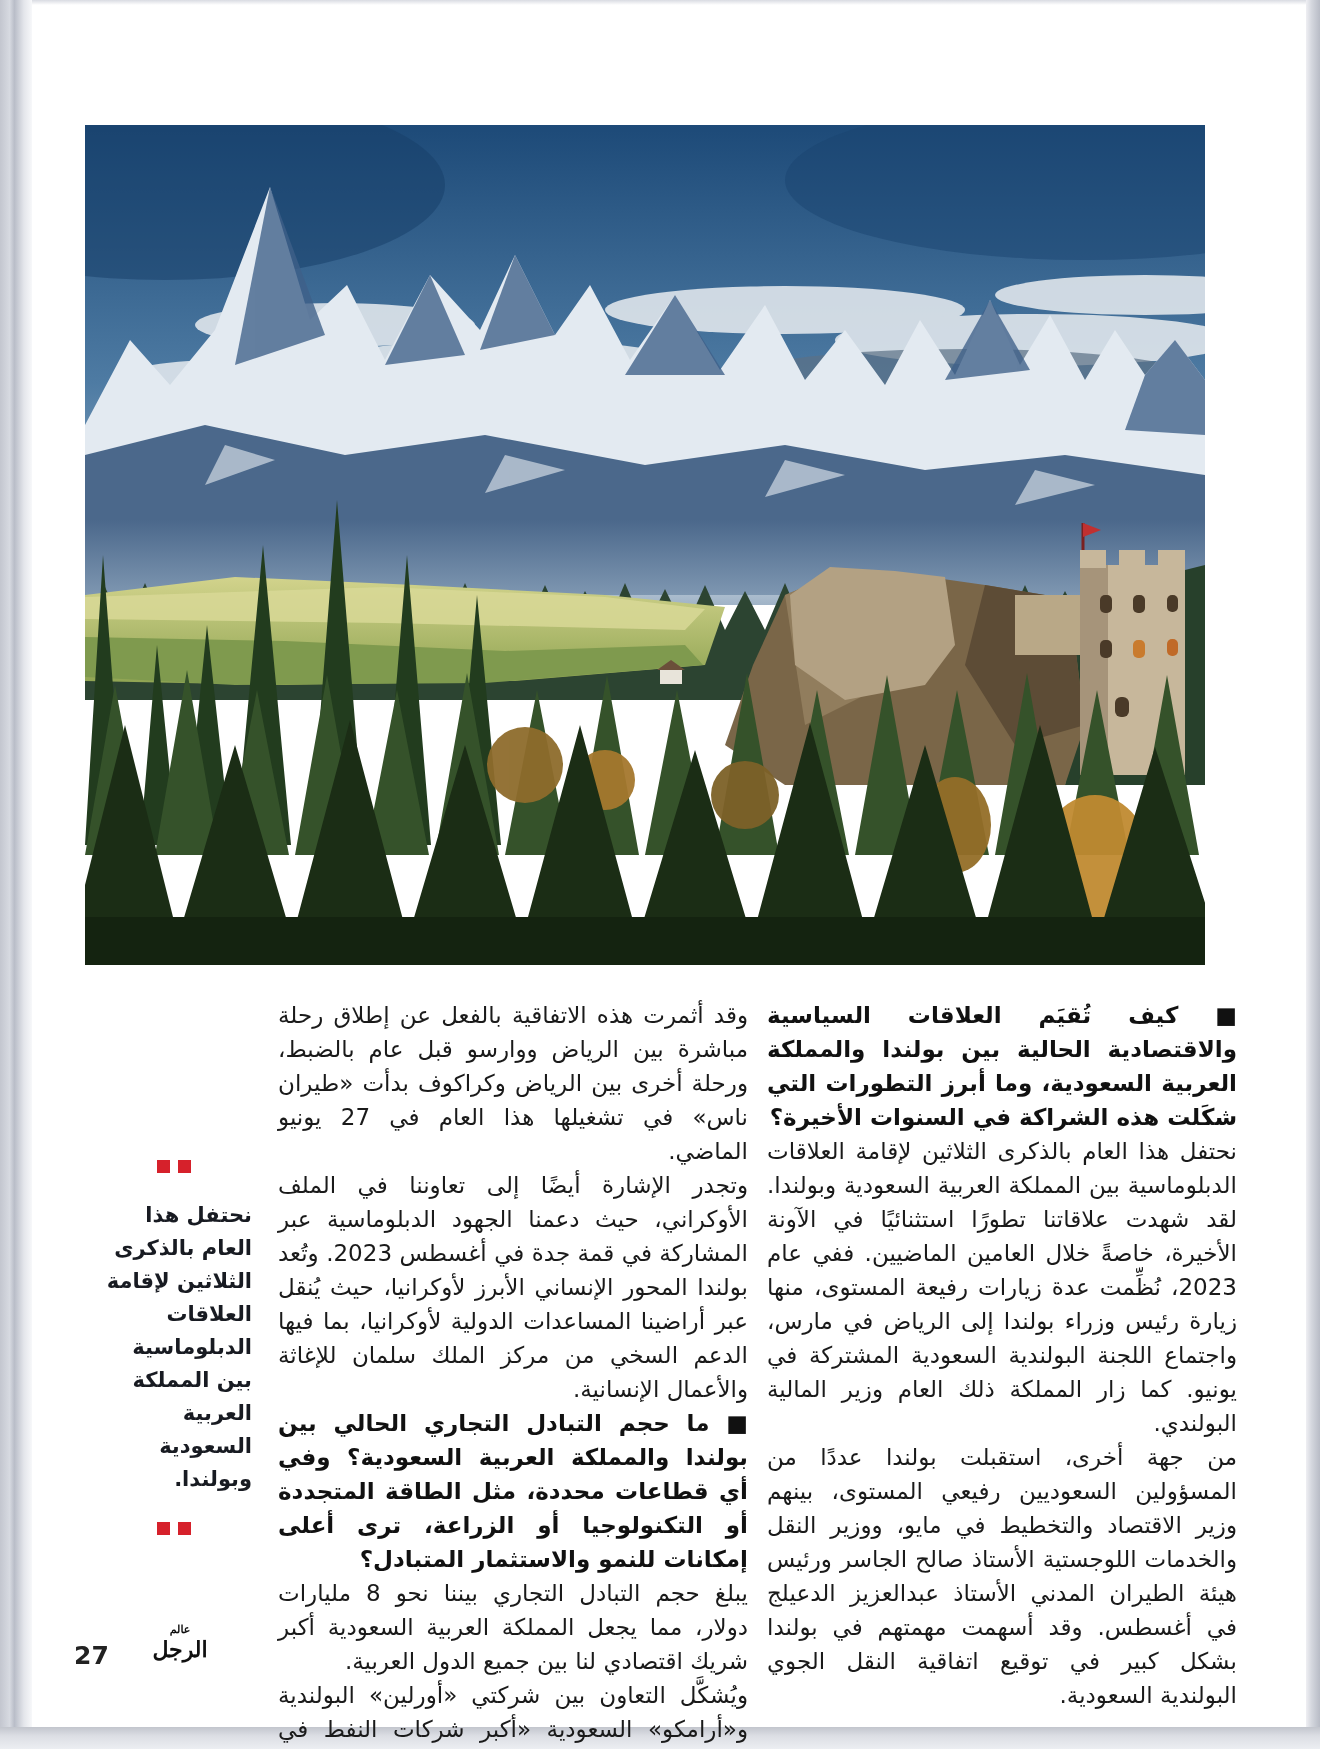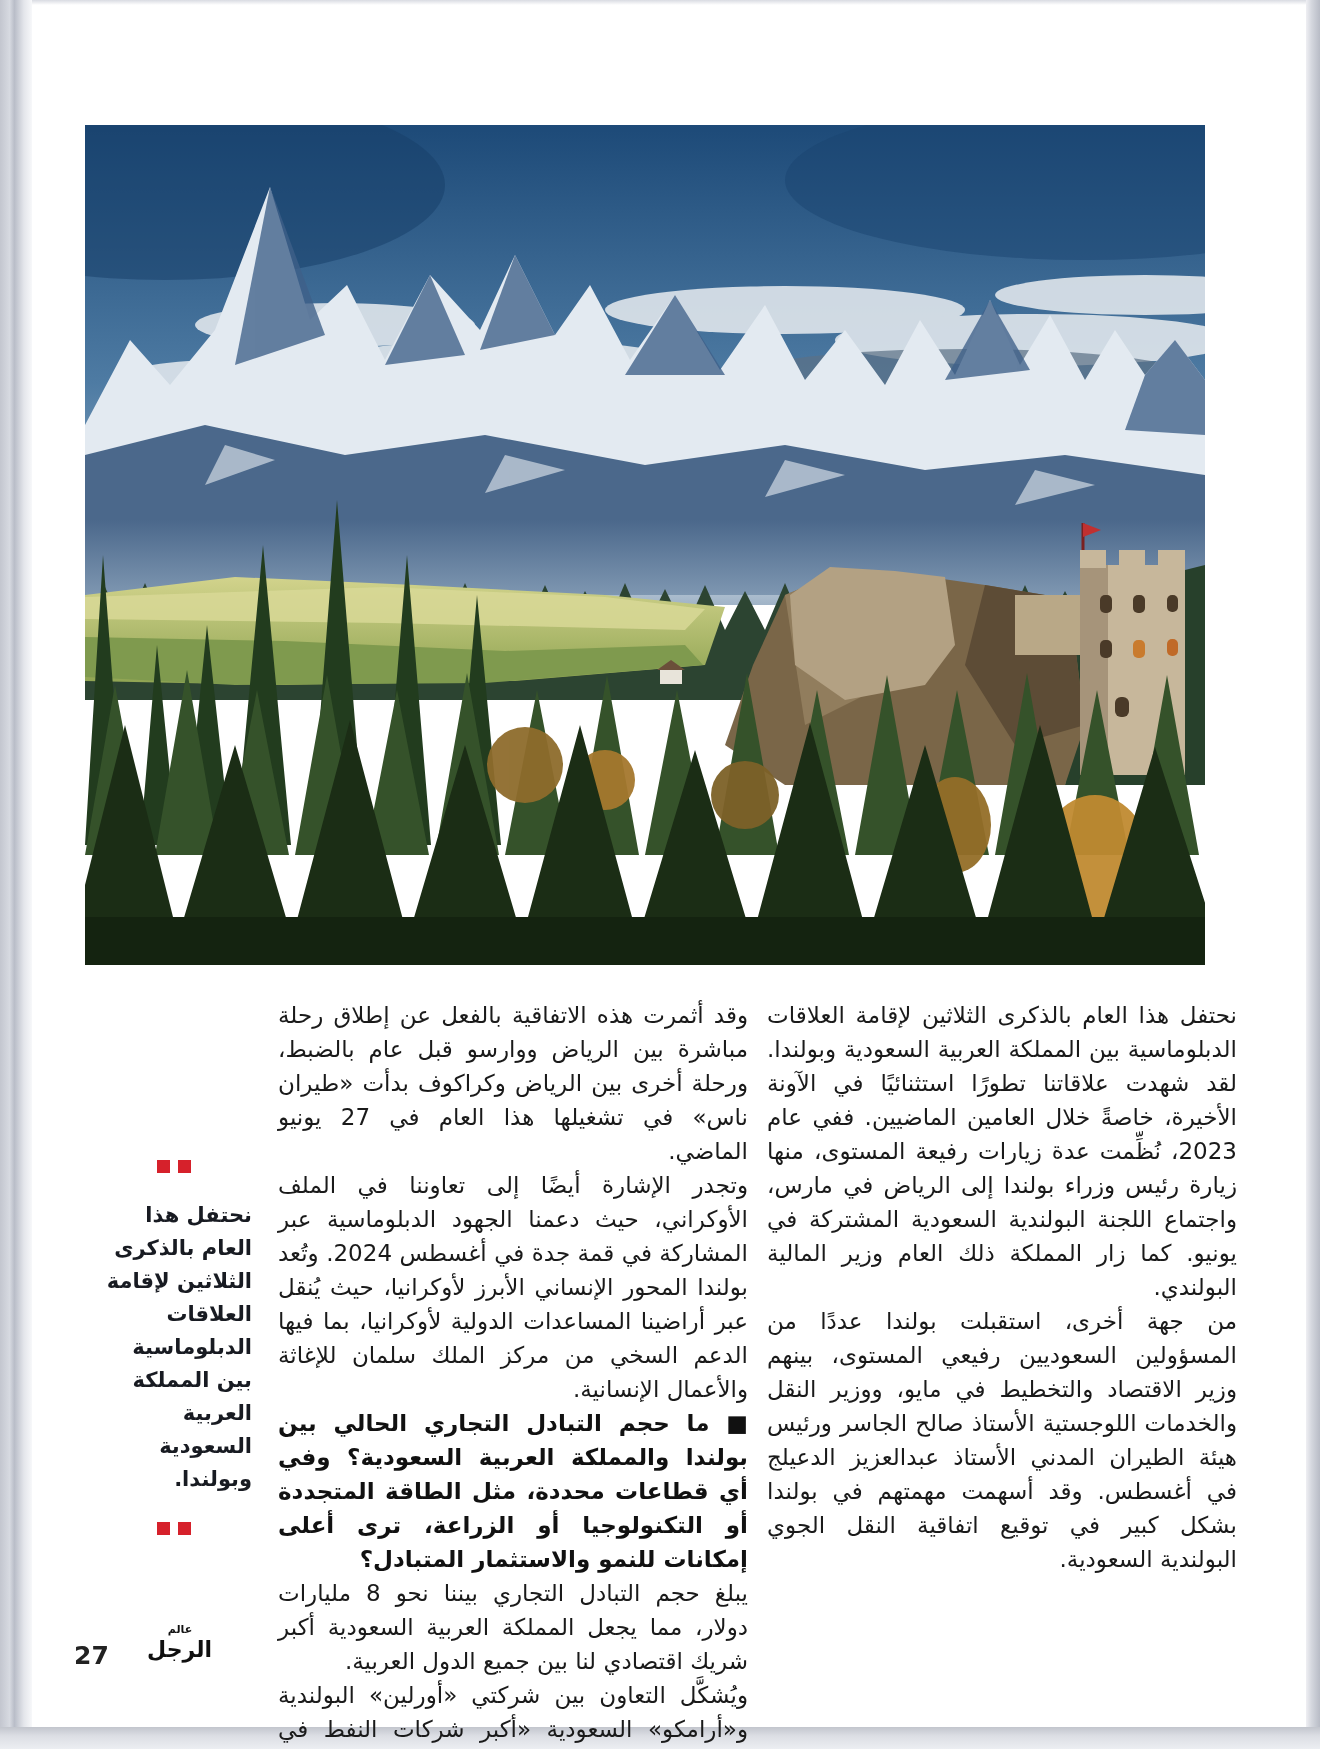--- a/index.html
+++ b/index.html
@@ -31,21 +31,21 @@
   .sidebar{position:absolute;left:96px;top:1160px;width:156px;text-align:center;}
   .sq-row{display:flex;justify-content:center;gap:8px;}
   .sq{width:13px;height:13px;background:#d6212b;}
   .sidebar .quote{margin-top:26px;margin-bottom:26px;direction:rtl;text-align:right;
        font-size:21px;line-height:33px;font-weight:bold;color:#181b22;}
 
   
   .page-number{position:absolute;left:74px;top:1641px;font-family:"DejaVu Sans",sans-serif;
        font-size:25px;font-weight:bold;color:#222;text-align:right;}
   .logo{position:absolute;left:148px;top:1624px;width:64px;text-align:center;color:#101010;
-        direction:rtl;}
+        direction:rtl;font-family:Liberation Serif, serif;}
   .logo .logo-top{font-size:11px;font-weight:bold;line-height:11px;letter-spacing:0;}
   .logo .logo-main{font-size:22px;font-weight:bold;line-height:30px;}
 </style>
 </head>
 <body>
 
 <div class="canvas">
 
   <div class="edge-top"></div>
   <div class="edge-left"></div>
@@ -163,27 +163,28 @@
         <ellipse cx="870" cy="700" rx="36" ry="48" fill="#946e28"></ellipse>
       </g>
       <path fill="#1b2d15" d="M-20,840 L40,600 L100,840 Z M85,840 L150,620 L215,840 Z M200,840 L265,595 L330,840 Z
         M315,840 L380,620 L445,840 Z M430,840 L495,600 L560,840 Z M545,840 L610,625 L675,840 Z M660,840 L725,598 L790,840 Z
         M775,840 L840,620 L905,840 Z M890,840 L955,600 L1020,840 Z M1005,840 L1070,622 L1140,840 Z"></path>
       <rect x="0" y="792" width="1120" height="48" fill="#142310"></rect>
     </svg>
   </div>
 
   <div class="col col-right">
+    <p class="question">■ كيف تُقيَم العلاقات السياسية والاقتصادية الحالية بين بولندا والمملكة العربية السعودية، وما أبرز التطورات التي شكَلت هذه الشراكة في السنوات الأخيرة؟</p>
     <p>نحتفل هذا العام بالذكرى الثلاثين لإقامة العلاقات الدبلوماسية بين المملكة العربية السعودية وبولندا. لقد شهدت علاقاتنا تطورًا استثنائيًا في الآونة الأخيرة، خاصةً خلال العامين الماضيين. ففي عام 2023، نُظِّمت عدة زيارات رفيعة المستوى، منها زيارة رئيس وزراء بولندا إلى الرياض في مارس، واجتماع اللجنة البولندية السعودية المشتركة في يونيو. كما زار المملكة ذلك العام وزير المالية البولندي.</p>
     <p>من جهة أخرى، استقبلت بولندا عددًا من المسؤولين السعوديين رفيعي المستوى، بينهم وزير الاقتصاد والتخطيط في مايو، ووزير النقل والخدمات اللوجستية الأستاذ صالح الجاسر ورئيس هيئة الطيران المدني الأستاذ عبدالعزيز الدعيلج في أغسطس. وقد أسهمت مهمتهم في بولندا بشكل كبير في توقيع اتفاقية النقل الجوي البولندية السعودية.</p>
   </div>
 
   <div class="col col-middle">
     <p>وقد أثمرت هذه الاتفاقية بالفعل عن إطلاق رحلة مباشرة بين الرياض ووارسو قبل عام بالضبط، ورحلة أخرى بين الرياض وكراكوف بدأت «طيران ناس» في تشغيلها هذا العام في 27 يونيو الماضي.</p>
-    <p>وتجدر الإشارة أيضًا إلى تعاوننا في الملف الأوكراني، حيث دعمنا الجهود الدبلوماسية عبر المشاركة في قمة جدة في أغسطس 2024. وتُعد بولندا المحور الإنساني الأبرز لأوكرانيا، حيث يُنقل عبر أراضينا المساعدات الدولية لأوكرانيا، بما فيها الدعم السخي من مركز الملك سلمان للإغاثة والأعمال الإنسانية.</p>
+    <p>وتجدر الإشارة أيضًا إلى تعاوننا في الملف الأوكراني، حيث دعمنا الجهود الدبلوماسية عبر المشاركة في قمة جدة في أغسطس 2023. وتُعد بولندا المحور الإنساني الأبرز لأوكرانيا، حيث يُنقل عبر أراضينا المساعدات الدولية لأوكرانيا، بما فيها الدعم السخي من مركز الملك سلمان للإغاثة والأعمال الإنسانية.</p>
     <p class="question">■ ما حجم التبادل التجاري الحالي بين بولندا والمملكة العربية السعودية؟ وفي أي قطاعات محددة، مثل الطاقة المتجددة أو التكنولوجيا أو الزراعة، ترى أعلى إمكانات للنمو والاستثمار المتبادل؟</p>
     <p>يبلغ حجم التبادل التجاري بيننا نحو 8 مليارات دولار، مما يجعل المملكة العربية السعودية أكبر شريك اقتصادي لنا بين جميع الدول العربية.</p>
     <p>ويُشكَّل التعاون بين شركتي «أورلين» البولندية و«أرامكو» السعودية «أكبر شركات النفط في البلدين»</p>
   </div>
 
   <div class="sidebar">
     <div class="sq-row">
       <span class="sq"></span>
       <span class="sq"></span>
     </div>

